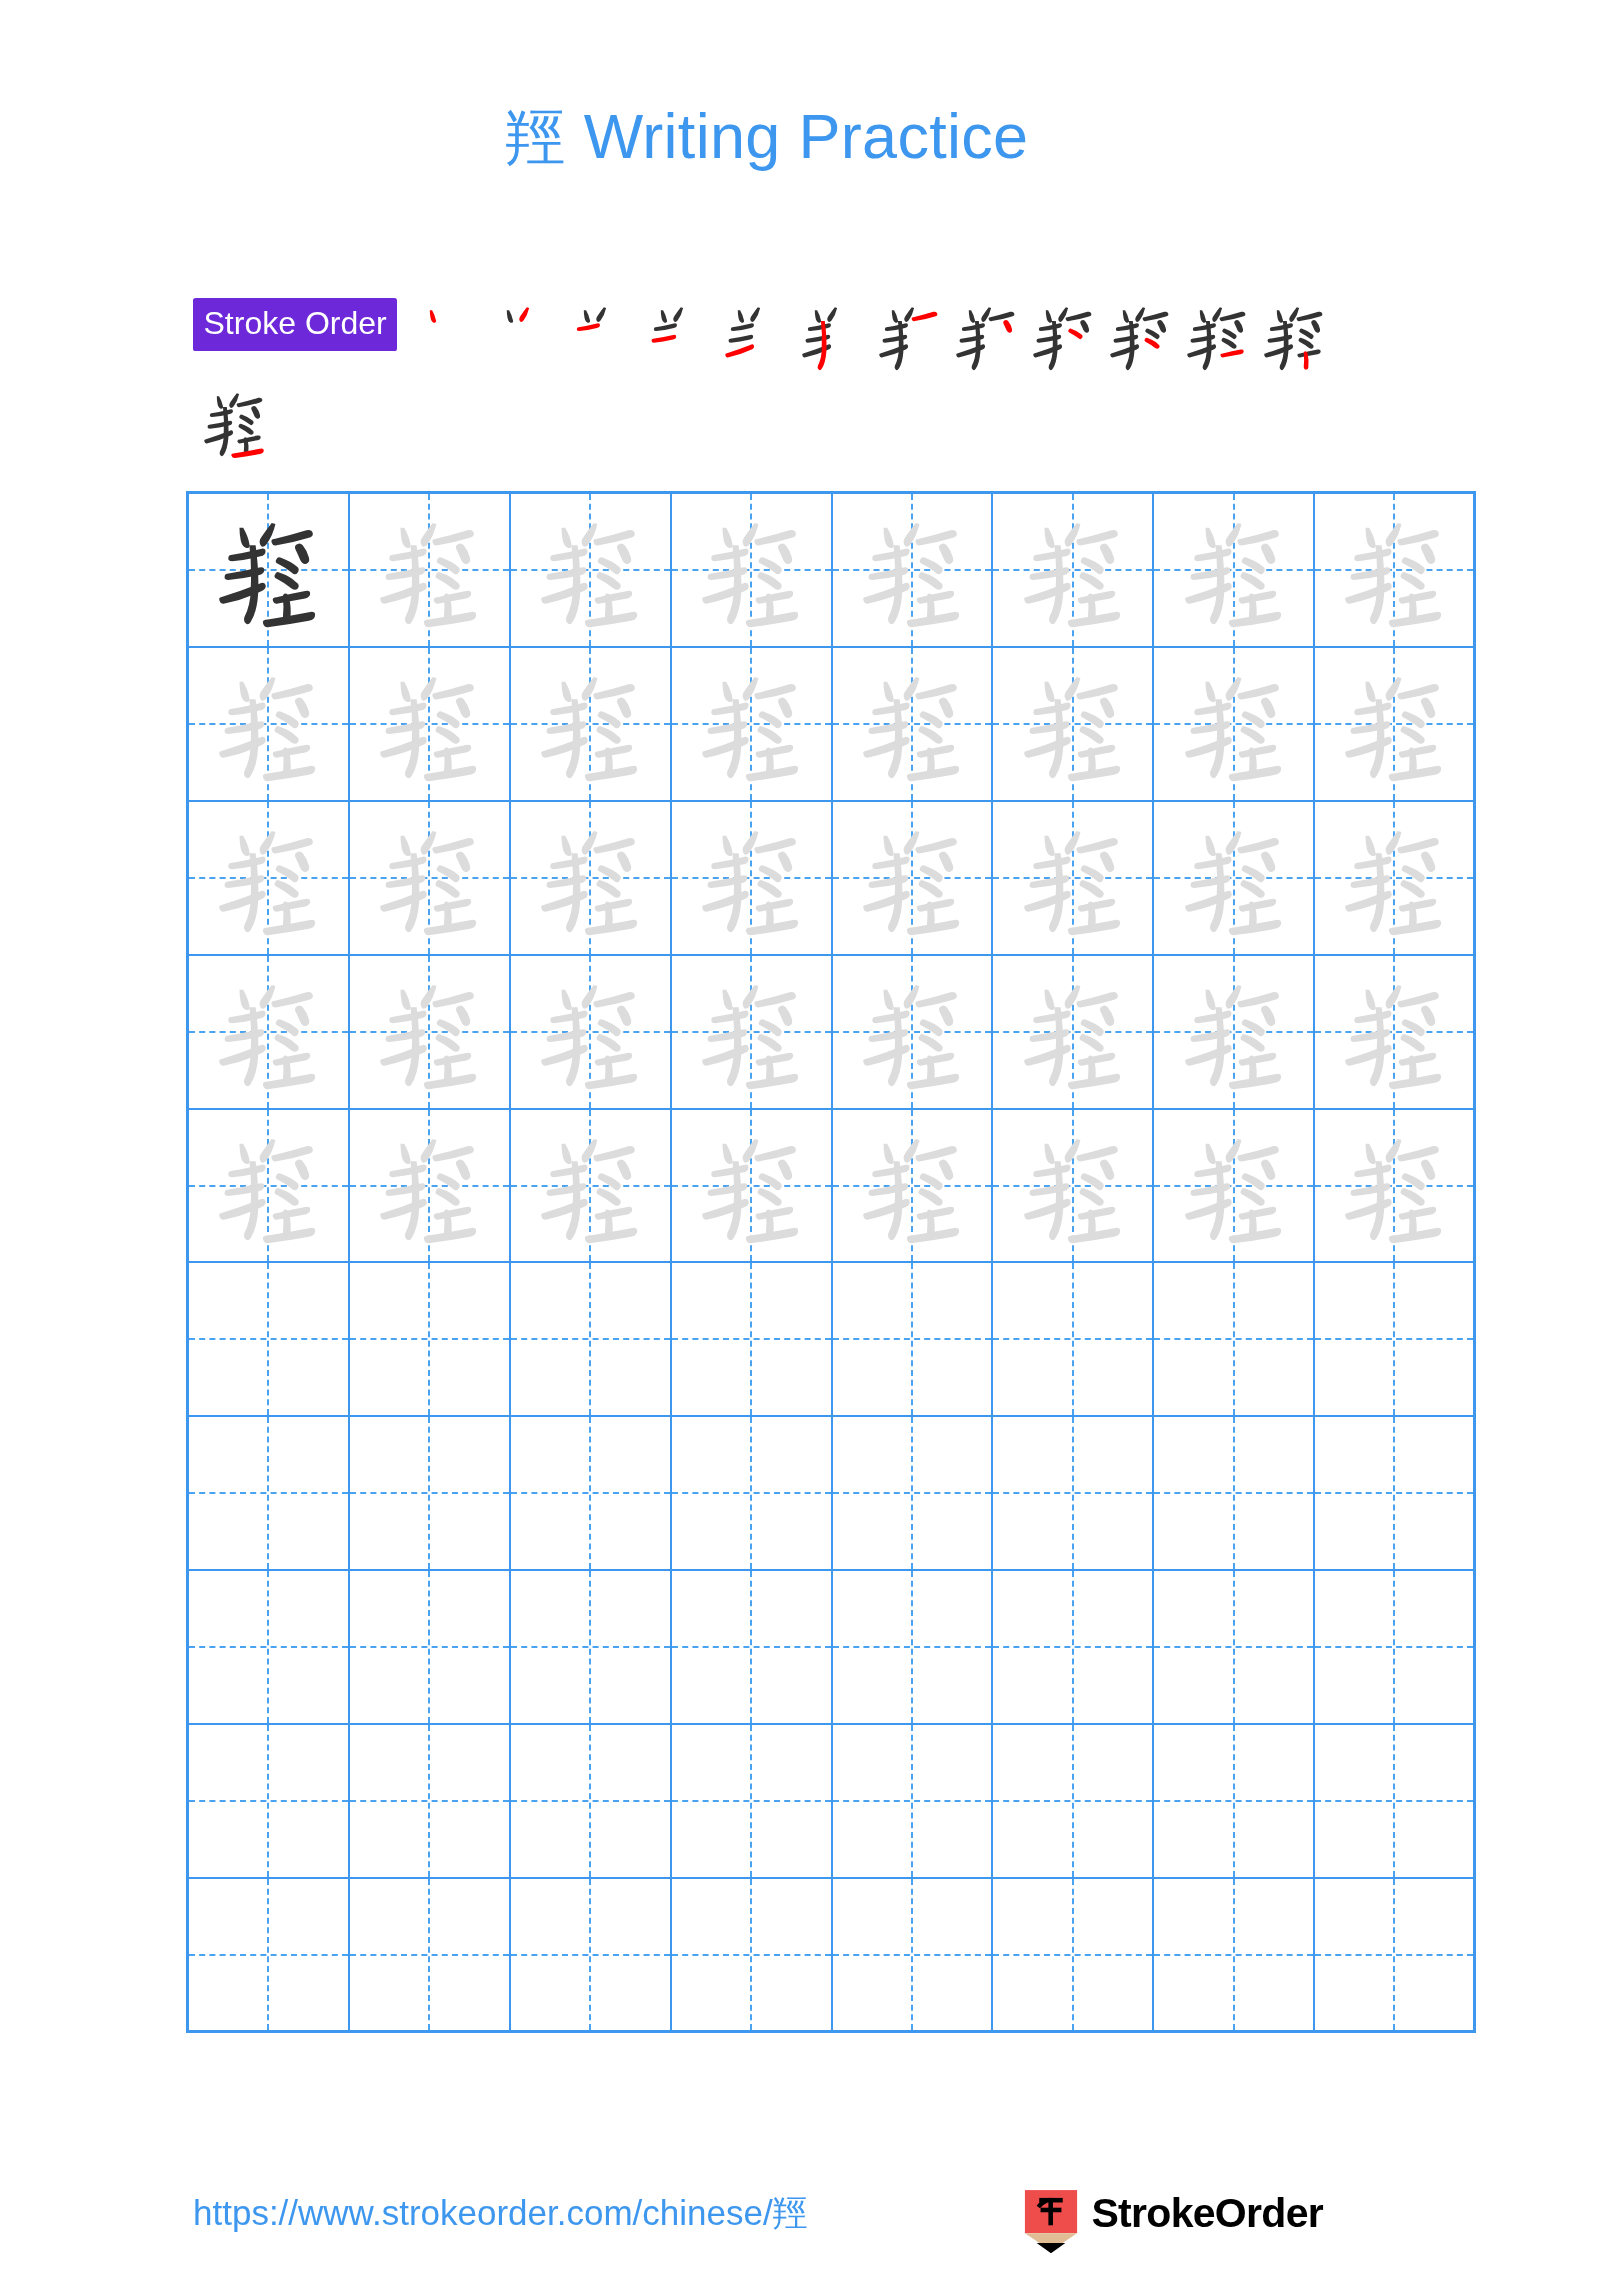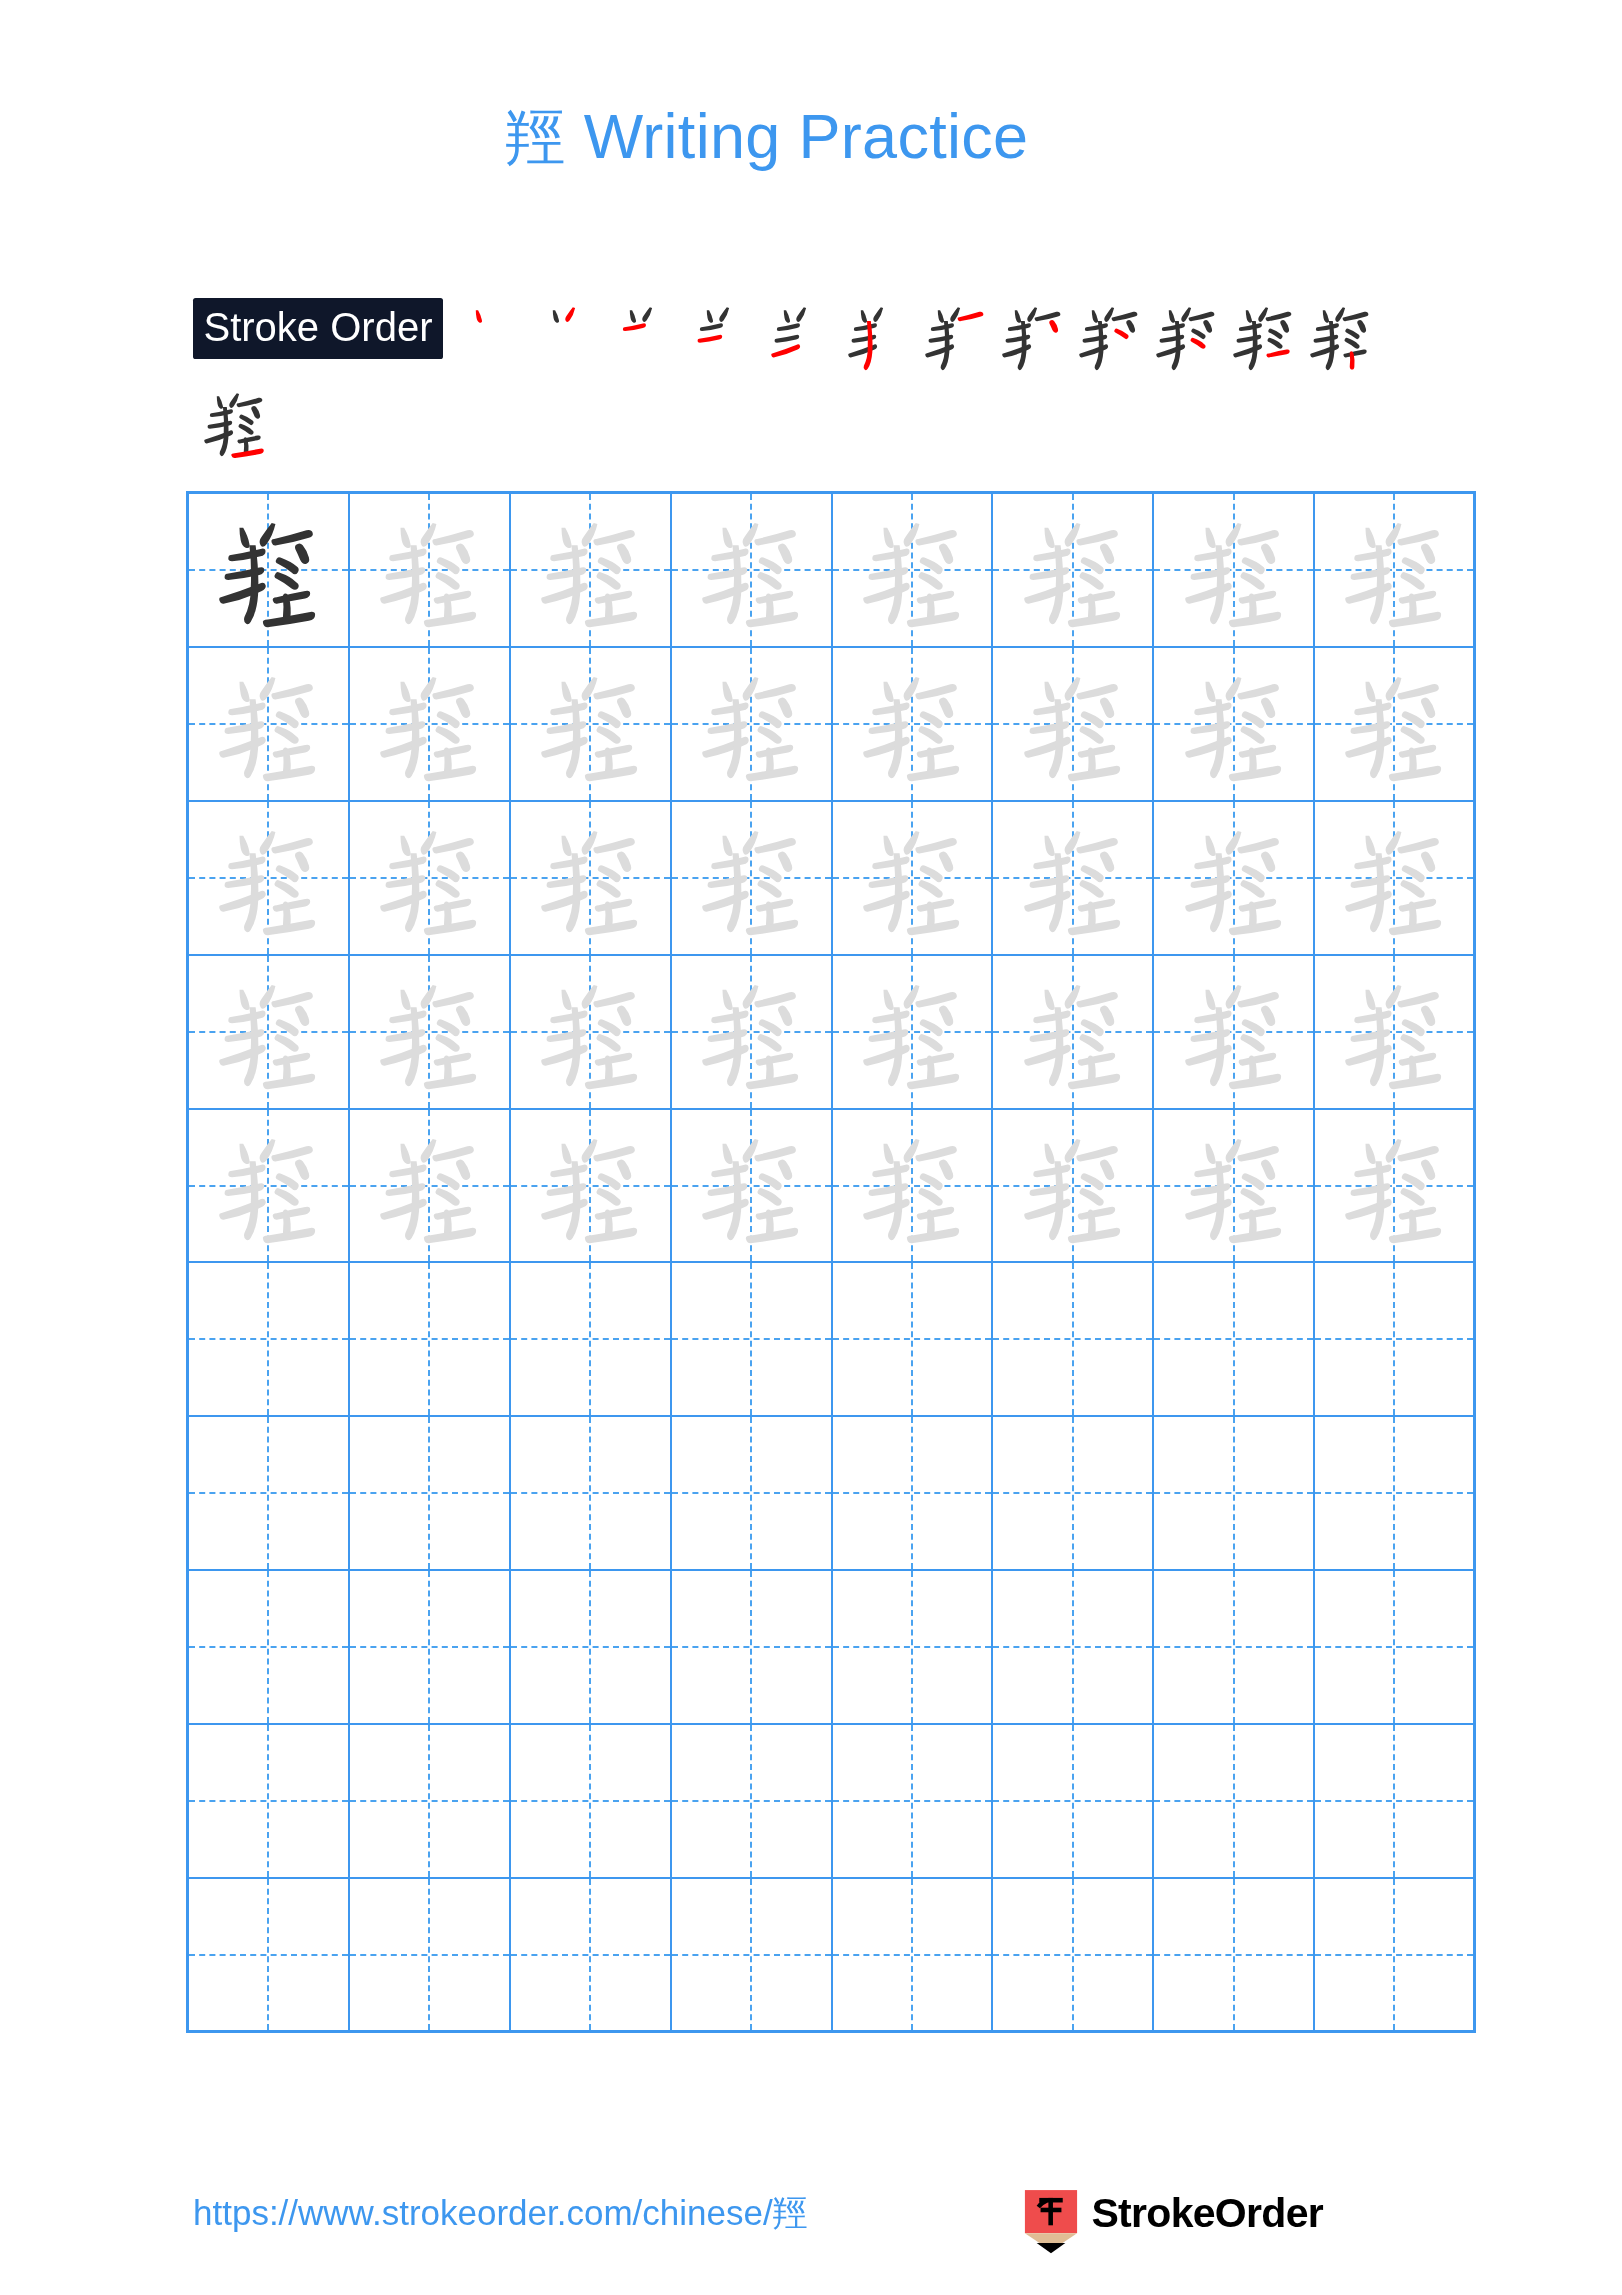--- a/index.html
+++ b/index.html
@@ -41,23 +41,23 @@
     width: 1283px;
   }
   .stroke-order-row {
     display: flex;
     align-items: flex-start;
     flex-wrap: wrap;
     gap: 0px;
   }
   .stroke-order-badge {
     display: inline-block;
-    background: #0f172a;
+    background: #6d28d9;
     color: #ffffff;
-    font-size: 40px;
+    font-size: 32px;
     line-height: 1;
     padding: 9.2px 10.5px 11.8px 10.5px;
     border-radius: 2.6px;
     white-space: nowrap;
     margin-right: 11.8px;
     flex: 0 0 auto;
   }
   .stroke-step {
     width: 77px;
     height: 77px;

